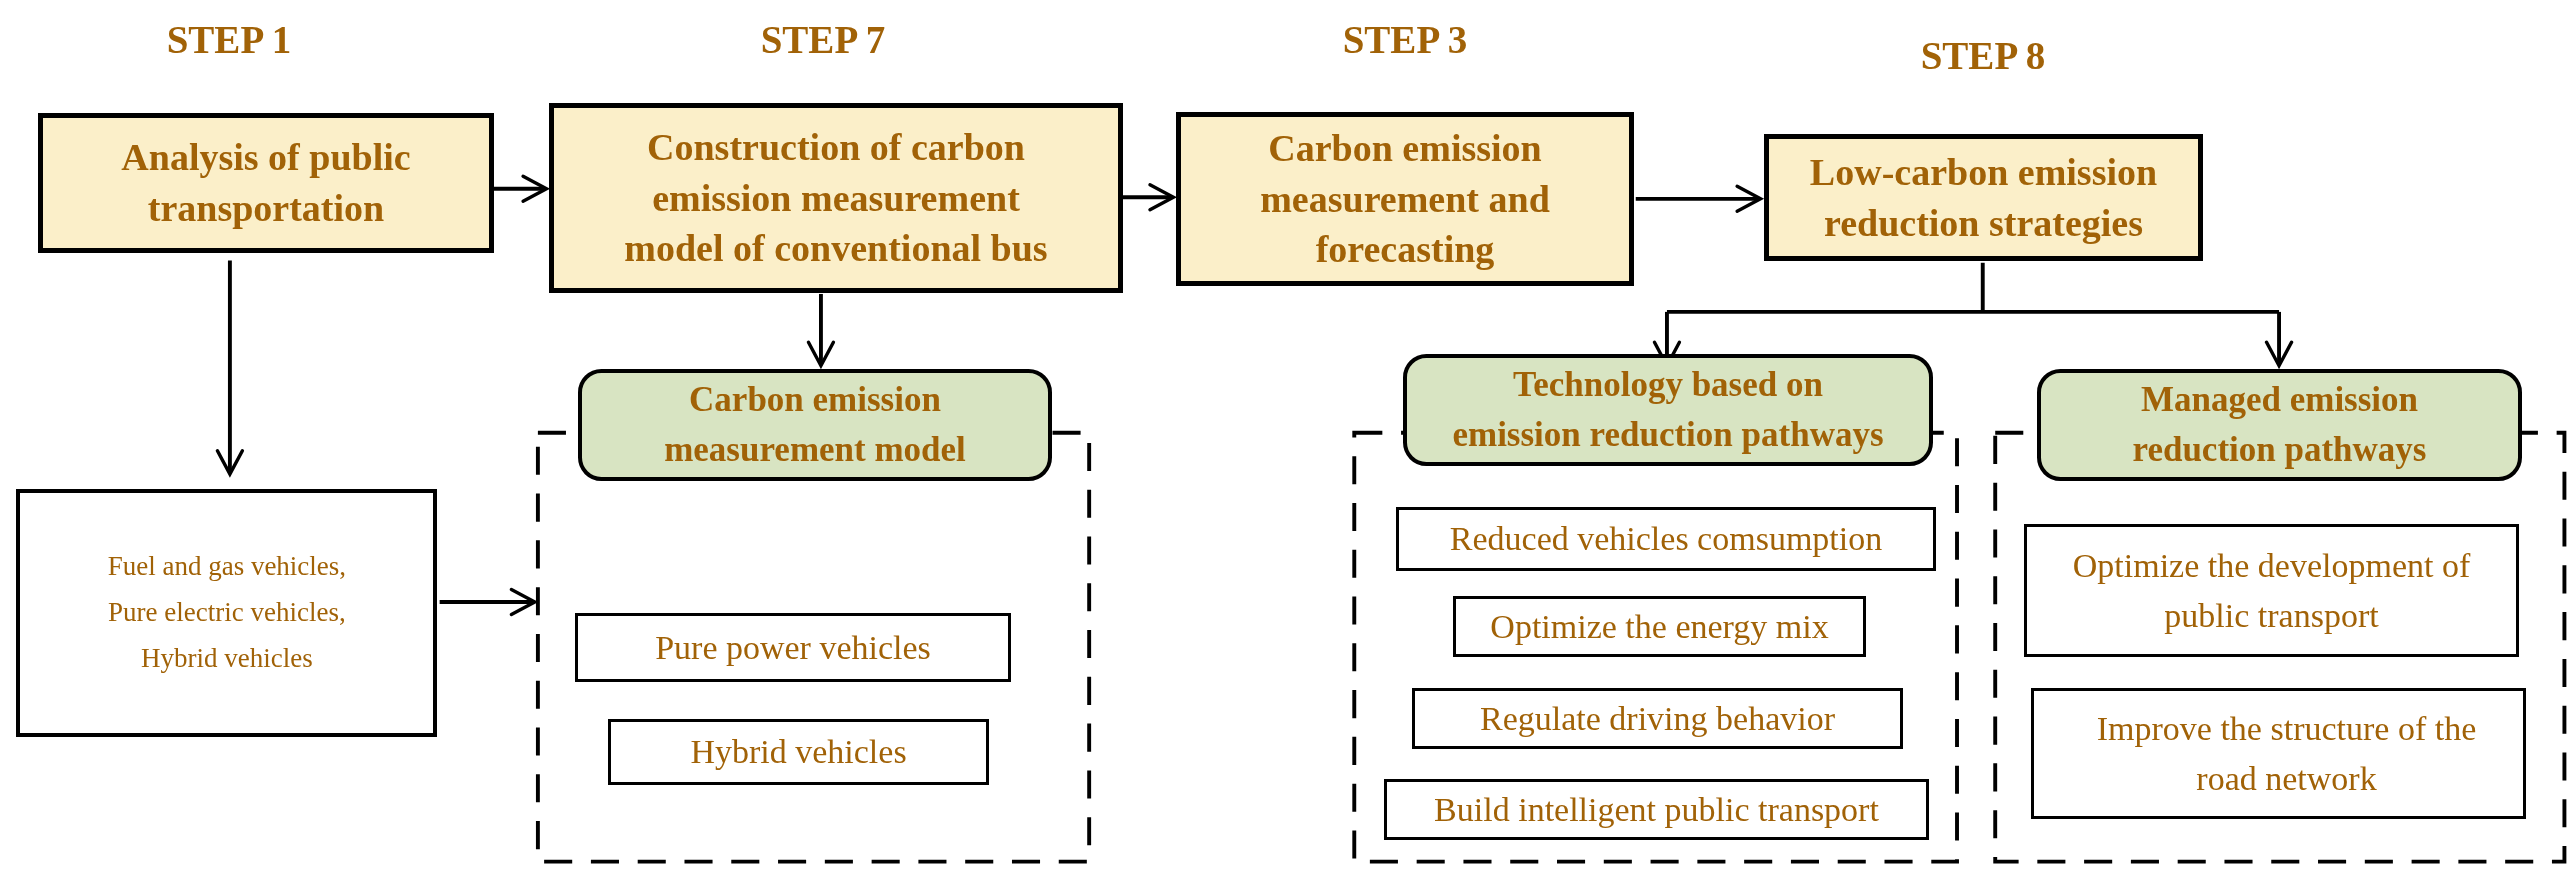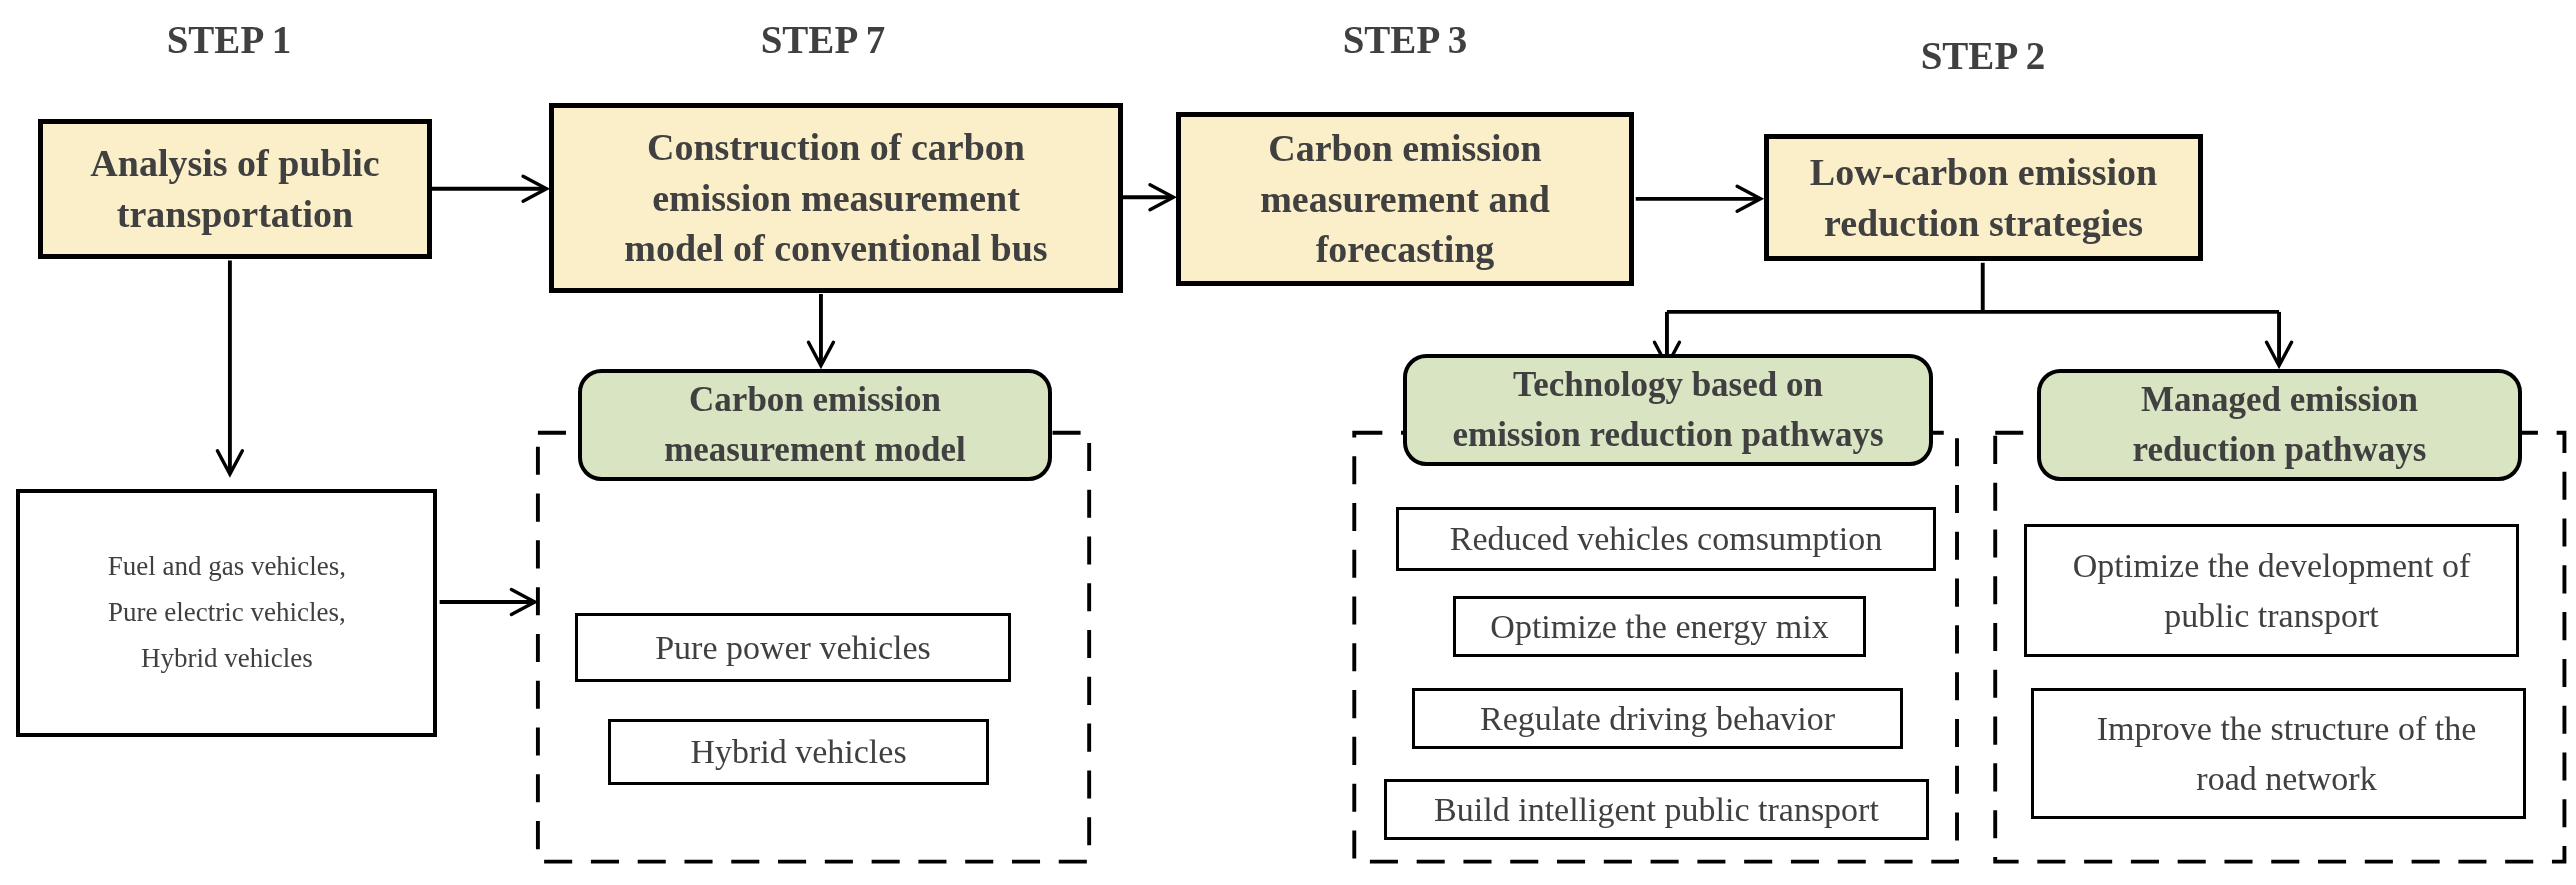--- a/index.html
+++ b/index.html
@@ -10,21 +10,21 @@
     --background:#FFFFFF;
   }
   html,body{margin:0;padding:0;}
   body{background:var(--background);}
   .canvas{
     position:relative;
     width:2576px;height:885px;
     background:var(--background);
     overflow:hidden;
     font-family:"Liberation Serif","DejaVu Serif",serif;
-    color:#404040;
+    color:#a16207;
   }
   .step-label{
     position:absolute;
     width:234px;
     font-weight:bold;
     font-size:39px;
     text-align:center;
     white-space:nowrap;
   }
   .box{
@@ -118,23 +118,23 @@
 
     <line x1="2542" y1="337" x2="2542" y2="400" stroke-width="5"></line>
     <line x1="2137" y1="400" x2="2922" y2="400" stroke-width="5"></line>
     <line x1="2137" y1="400" x2="2137" y2="467" stroke-width="5" marker-end="url(#arrow)"></line>
     <line x1="2922" y1="400" x2="2922" y2="467" stroke-width="5" marker-end="url(#arrow)"></line>
   </svg>
 
   <div class="step-label" style="left:112px;top:17px;">STEP 1</div>
   <div class="step-label" style="left:706px;top:17px;">STEP 7</div>
   <div class="step-label" style="left:1288px;top:17px;">STEP 3</div>
-  <div class="step-label" style="left:1866px;top:33px;">STEP 2</div>
+  <div class="step-label" style="left:1866px;top:33px;">STEP 8</div>
 
-  <div class="box yellow" style="left:38px;top:119px;width:394px;height:140px;">Analysis of public
+  <div class="box yellow" style="left:38px;top:113px;width:456px;height:140px;">Analysis of public
 transportation</div>
   <div class="box yellow" style="left:549px;top:103px;width:574px;height:190px;text-align:center;">Construction of carbon
 emission measurement
 model of conventional bus</div>
   <div class="box yellow" style="left:1176px;top:112px;width:458px;height:174px;">Carbon emission
 measurement and
 forecasting</div>
   <div class="box yellow" style="left:1764px;top:134px;width:439px;height:127px;">Low-carbon emission
 reduction strategies</div>
 

